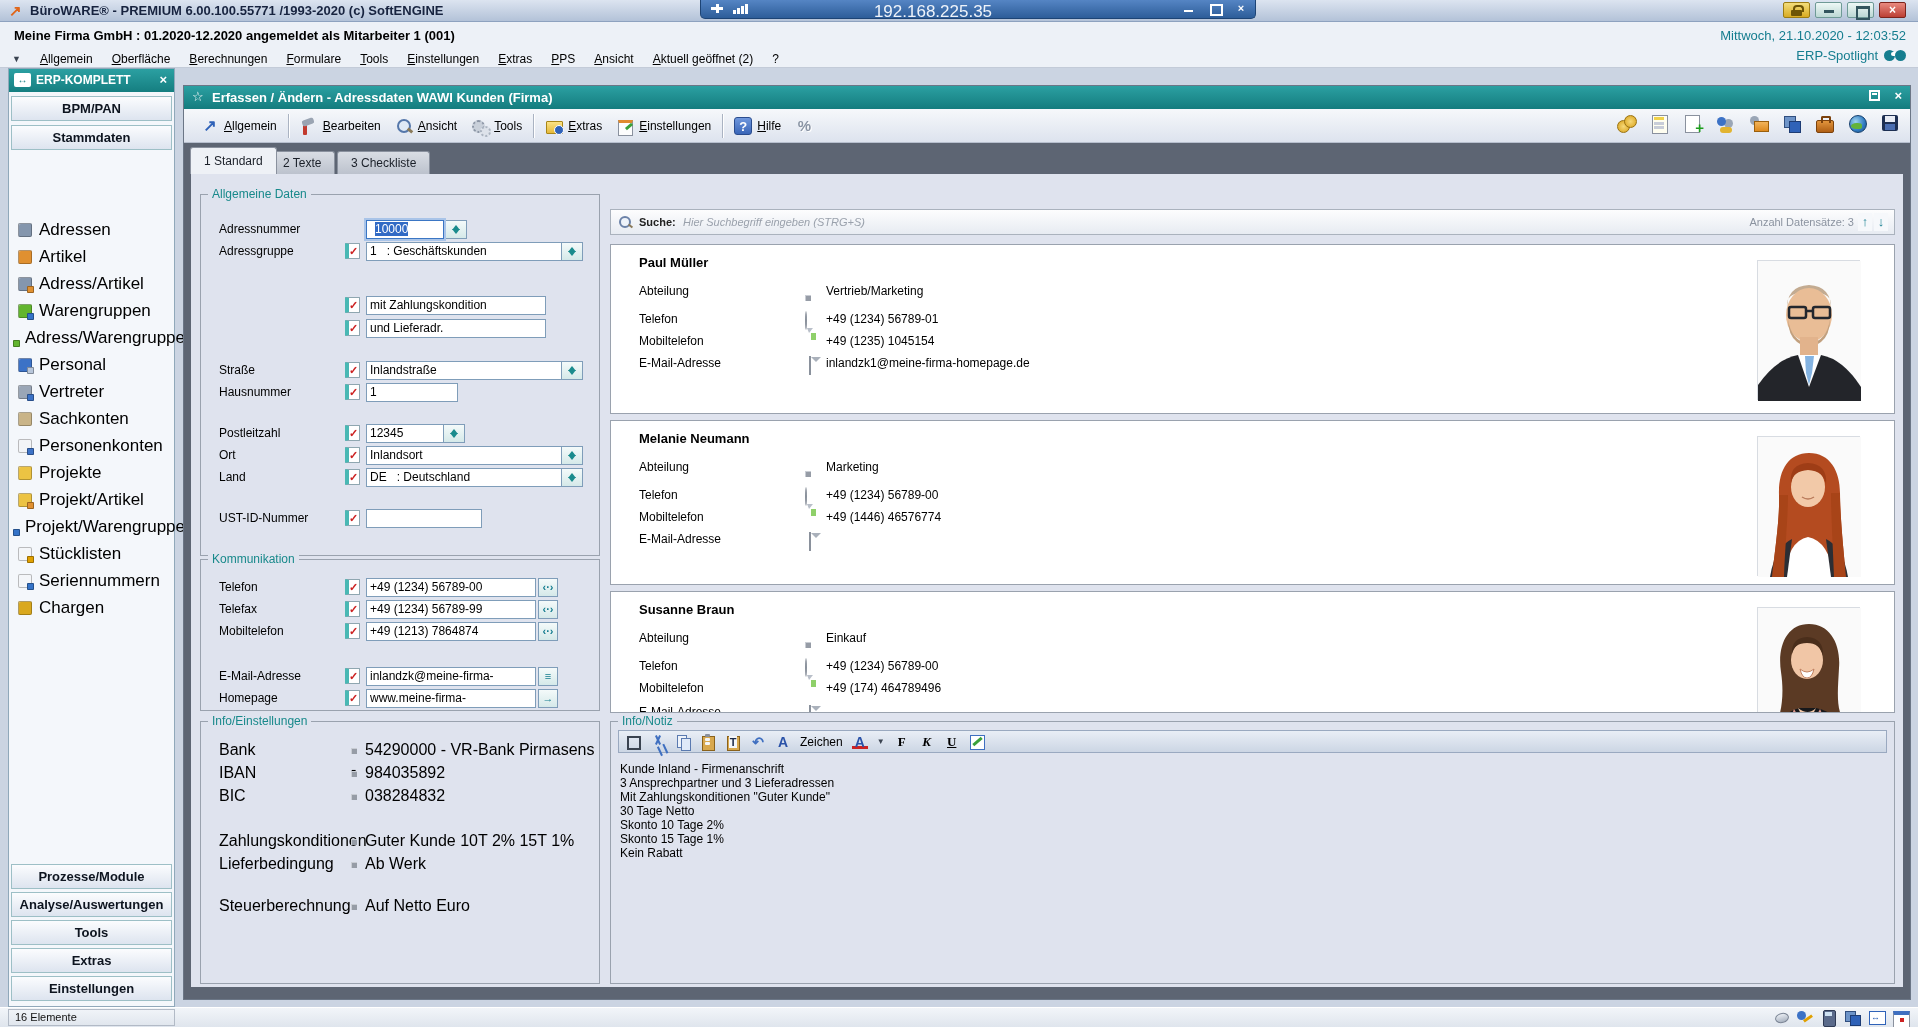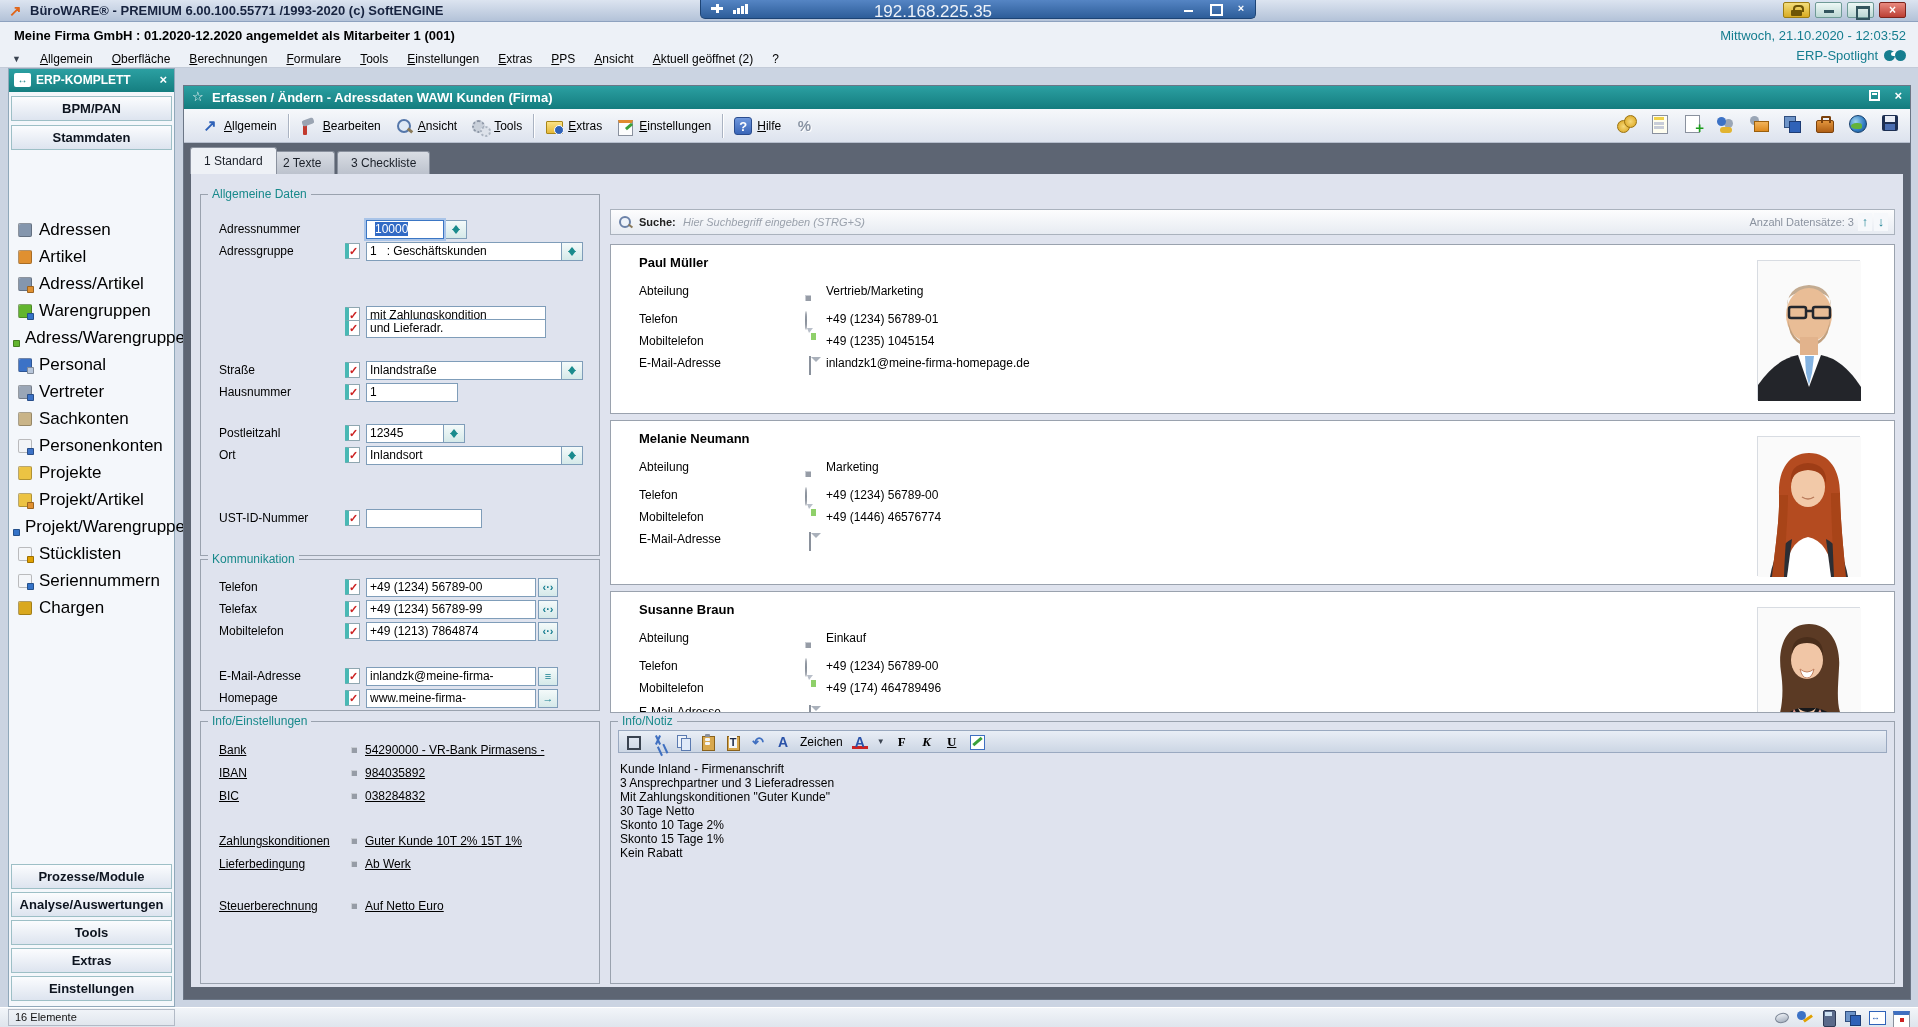--- a/index.html
+++ b/index.html
@@ -148,21 +148,21 @@
   .fcheck{position:absolute;width:15px;height:16px;top:2px;background:#fff;border:1px solid #8fa6b0;border-left:4px solid #49b8b4;border-radius:1px;}
   .fcheck::after{content:"✓";position:absolute;left:0px;top:1px;color:#cc2222;font-size:11px;font-weight:bold;line-height:12px;}
   .ffield{position:absolute;top:1px;height:19px;background:#fff;border:1px solid #7f9db9;font-size:12px;line-height:17px;padding:0 3px;color:#000;overflow:hidden;}
   .ffield.focused{border:1px solid #3b76c4;box-shadow:0 0 0 2px #a9c4e8;padding-left:8px;}
   .ffield .sel{background:#316ac5;color:#fff;}
   .spin{position:absolute;top:1px;width:21px;height:19px;background:linear-gradient(#f4fafa,#d5e9e9);border:1px solid #7f9db9;border-left:none;}
   .spin::before{content:"";position:absolute;left:6px;top:4px;border-left:4px solid transparent;border-right:4px solid transparent;border-bottom:5px solid #1a8b8d;}
   .spin::after{content:"";position:absolute;left:6px;bottom:4px;border-left:4px solid transparent;border-right:4px solid transparent;border-top:5px solid #1a8b8d;}
   .faux{position:absolute;top:1px;width:20px;height:19px;background:linear-gradient(#f4fafa,#d5e9e9);border:1px solid #7f9db9;color:#157d8f;font-size:11px;text-align:center;line-height:17px;font-weight:bold;}
   .blt{display:inline-block;width:6px;height:6px;background:#969ca6;box-shadow:inset 1px 1px 0 #c9cdd4;margin-right:8px;vertical-align:1px;}
-  .ivalue{font-size:12px;color:#000;line-height:20px;text-decoration:underline;}
+  .ivalue{font-size:16px;color:#000;line-height:20px;}
   .irow{position:absolute;left:0;height:20px;}
 
   
   .searchbar{position:absolute;height:26px;background:linear-gradient(#fdfdfe,#e7ebf2);border:1px solid #aab2bd;}
   .mag-icon{position:absolute;left:7px;top:5px;width:14px;height:14px;}
   .mag-icon::before{content:"";position:absolute;left:1px;top:1px;width:8px;height:8px;border:2px solid #6b82a8;border-radius:50%;background:#eef3fa;}
   .mag-icon::after{content:"";position:absolute;left:10px;top:10px;width:5px;height:2px;background:#8a7a5a;transform:rotate(40deg);}
   .search-label{position:absolute;left:28px;top:6px;font-size:11px;font-weight:bold;color:#222;}
   .search-ph{position:absolute;left:72px;top:6px;font-size:11px;font-style:italic;color:#9aa1ac;}
   .count-label{position:absolute;right:40px;top:6px;font-size:11px;color:#8b93a0;}
@@ -433,21 +433,21 @@
             <span class="flabel">Adressnummer</span>
             <div class="ffield focused" style="left:165px;width:78px"><span class="sel">10000</span></div>
             <span class="spin" style="left:245px"></span>
           </div>
           <div class="frow" style="top:46px">
             <span class="flabel">Adressgruppe</span>
             <span class="fcheck" style="left:144px"></span>
             <div class="ffield pre" style="left:165px;width:196px">1   : Geschäftskunden</div>
             <span class="spin" style="left:361px"></span>
           </div>
-          <div class="frow" style="top:110px">
+          <div class="frow" style="top:100px">
             <span class="fcheck" style="left:144px"></span>
             <div class="ffield" style="left:165px;width:180px">mit Zahlungskondition</div>
           </div>
           <div class="frow" style="top:123px">
             <span class="fcheck" style="left:144px"></span>
             <div class="ffield" style="left:165px;width:180px">und Lieferadr.</div>
           </div>
           <div class="frow" style="top:165px">
             <span class="flabel">Straße</span>
             <span class="fcheck" style="left:144px"></span>
@@ -462,20 +462,26 @@
           <div class="frow" style="top:228px">
             <span class="flabel">Postleitzahl</span>
             <span class="fcheck" style="left:144px"></span>
             <div class="ffield" style="left:165px;width:78px">12345</div>
             <span class="spin" style="left:243px"></span>
           </div>
           <div class="frow" style="top:250px">
             <span class="flabel">Ort</span>
             <span class="fcheck" style="left:144px"></span>
             <div class="ffield" style="left:165px;width:196px">Inlandsort</div>
+            <span class="spin" style="left:361px"></span>
+          </div>
+          <div class="frow" style="top:272px">
+            <span class="flabel">Land</span>
+            <span class="fcheck" style="left:144px"></span>
+            <div class="ffield pre" style="left:165px;width:196px">DE   : Deutschland</div>
             <span class="spin" style="left:361px"></span>
           </div>
           <div class="frow" style="top:313px">
             <span class="flabel">UST-ID-Nummer</span>
             <span class="fcheck" style="left:144px"></span>
             <div class="ffield" style="left:165px;width:116px"></div>
           </div>
         </div>
 
         <div class="gbox" style="left:9px;top:385px;width:400px;height:152px">

